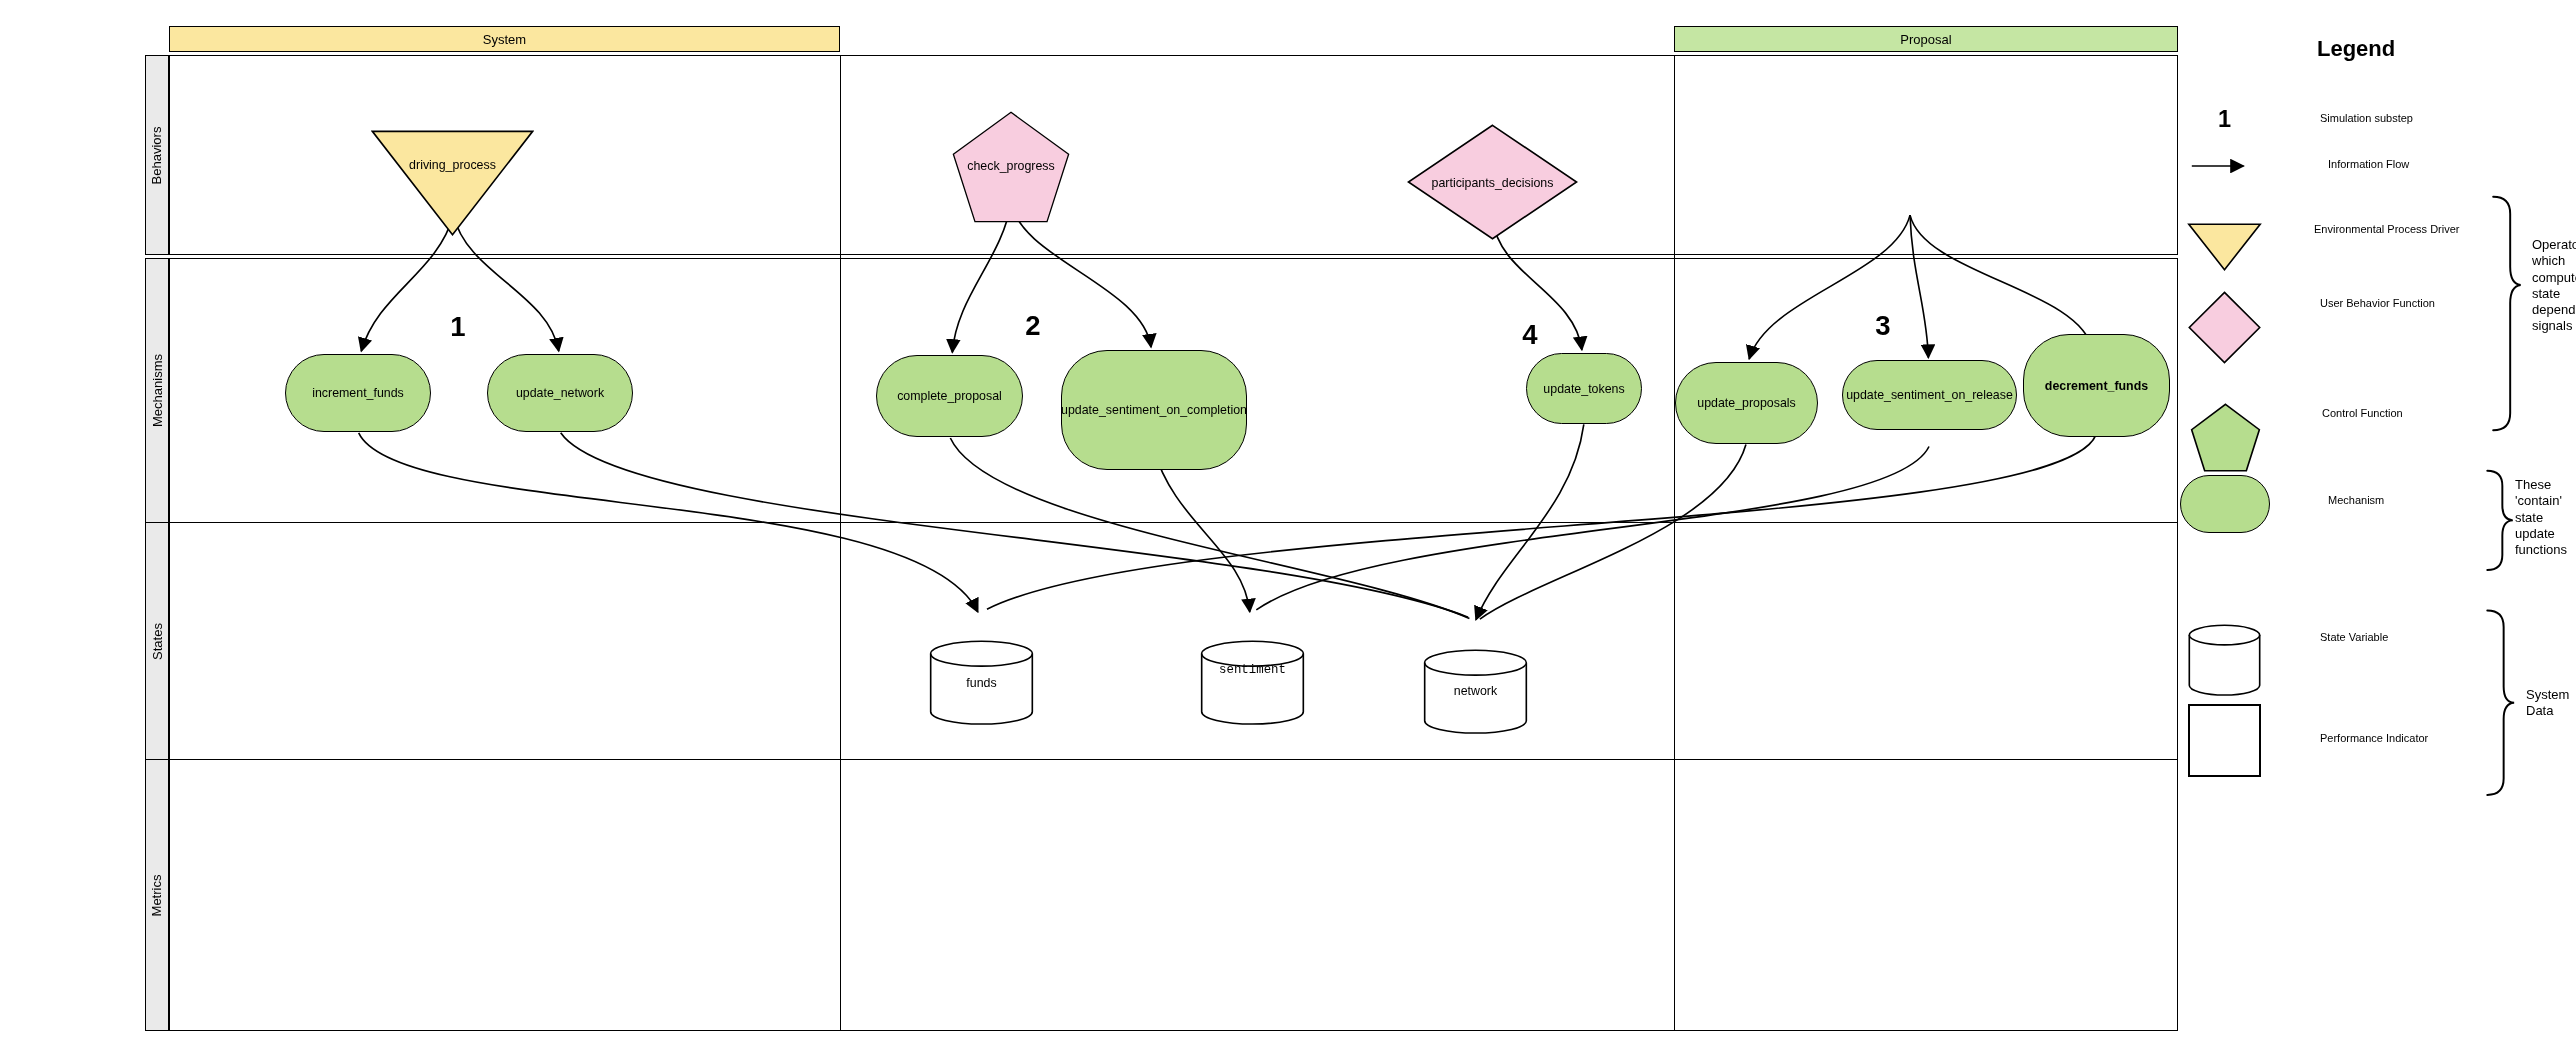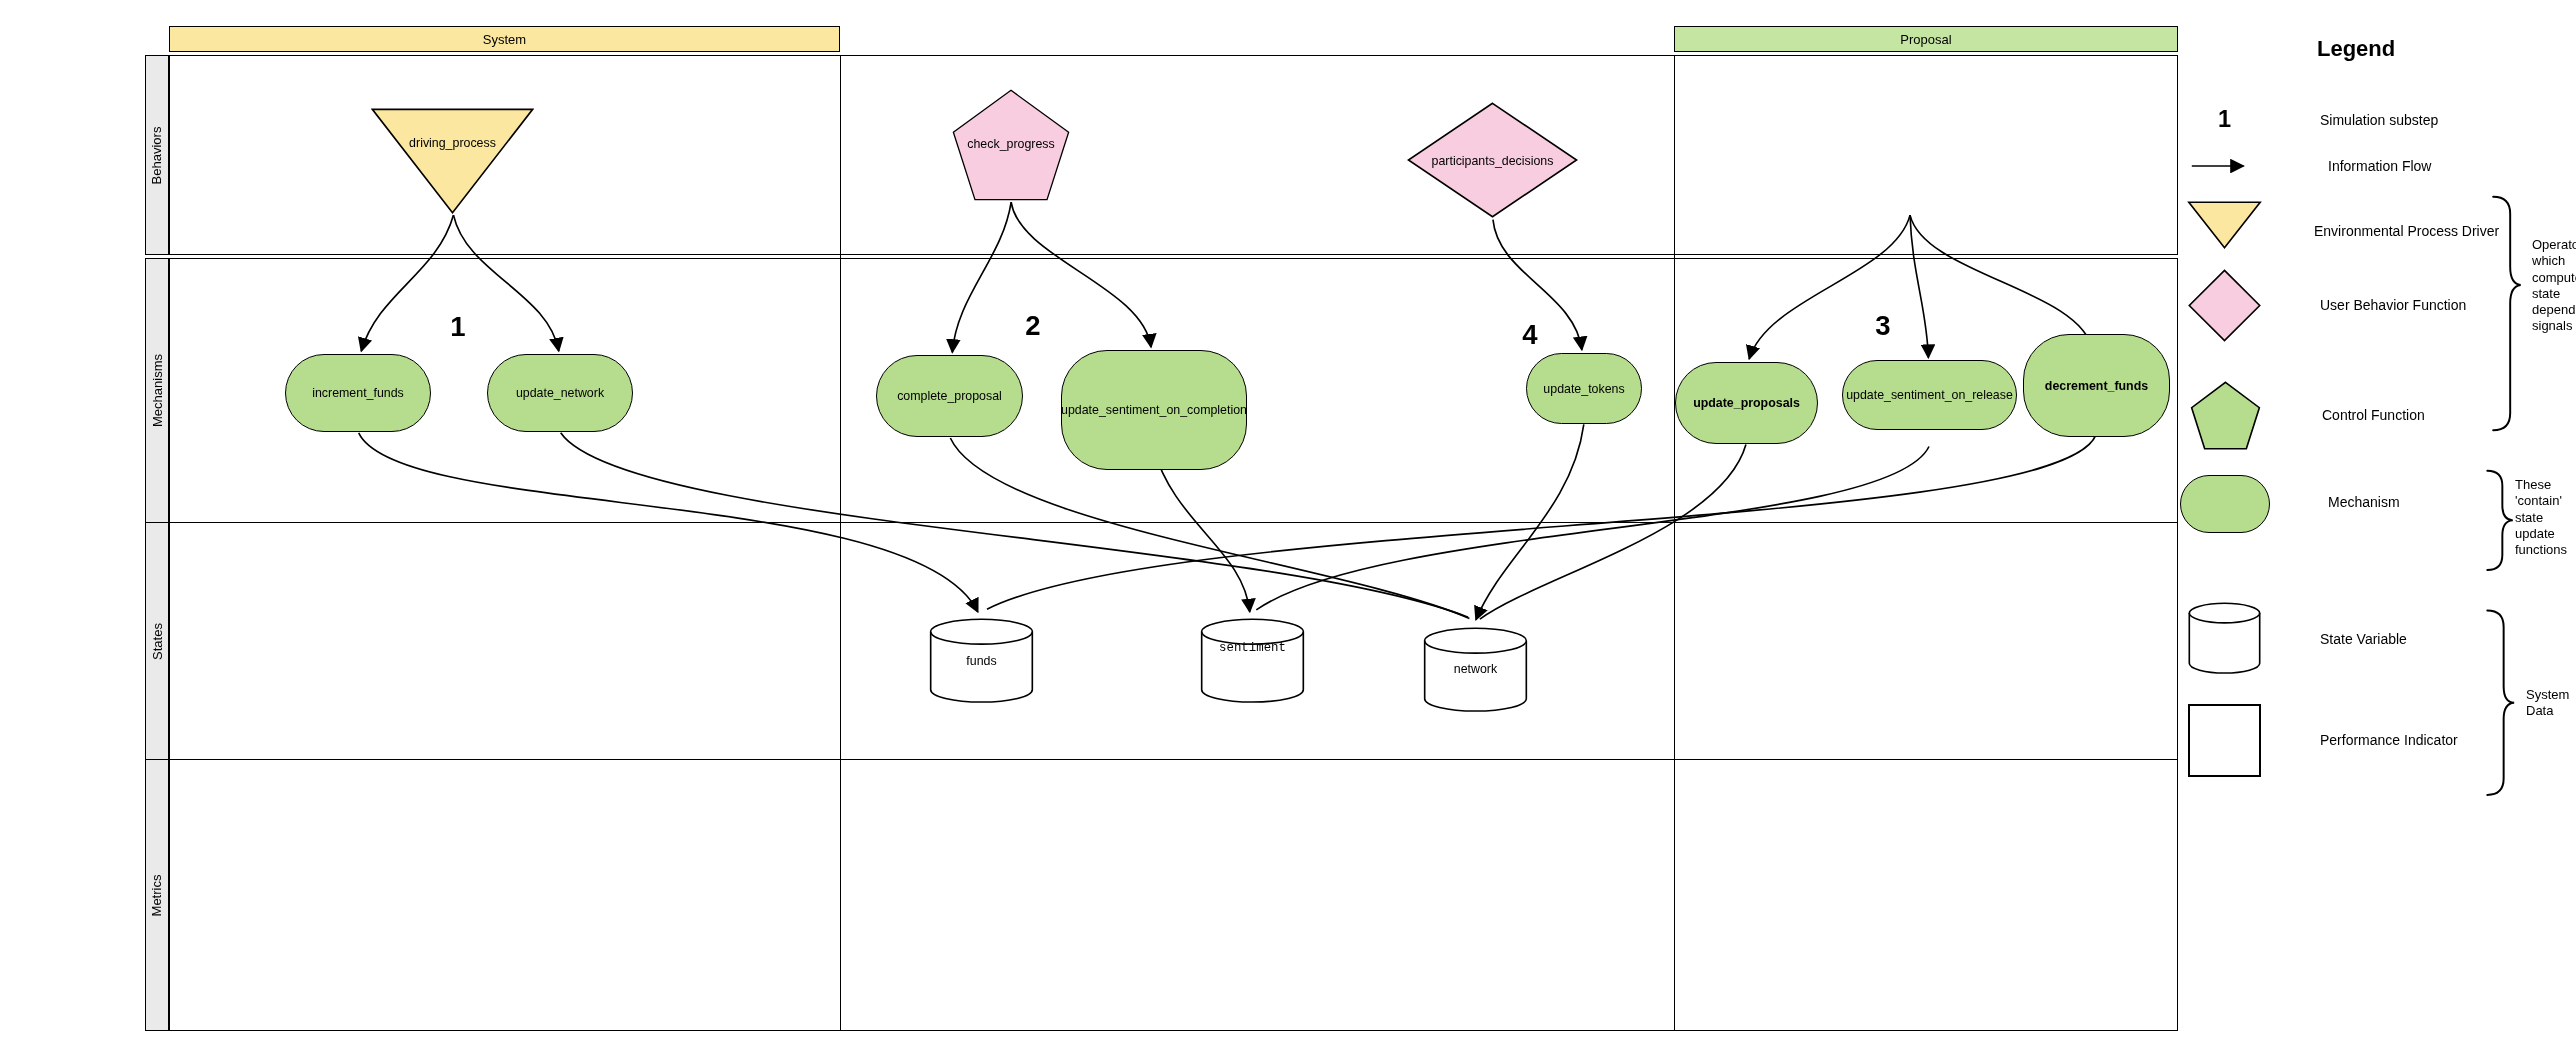--- a/index.html
+++ b/index.html
@@ -6,28 +6,28 @@
   .canvas{position:relative;width:2576px;height:1046px;background:#fff;
           font-family:"Liberation Sans",sans-serif;color:#000;overflow:hidden;}
   .rowbox{position:absolute;border:1.3px solid #000;background:#fff;z-index:1;box-sizing:border-box;}
   .vline{position:absolute;width:1.3px;background:#000;z-index:1;}
   .colheader{position:absolute;top:26px;height:26px;border:1.3px solid #000;z-index:1;
              display:flex;align-items:center;justify-content:center;font-size:13px;box-sizing:border-box;}
   .rowlabel{position:absolute;left:145px;width:24px;background:#EAEAEA;border:1.3px solid #000;z-index:1;
             display:flex;align-items:center;justify-content:center;box-sizing:border-box;}
   .rowlabel span{transform:rotate(-90deg);white-space:nowrap;font-size:13px;}
   svg.overlay{position:absolute;left:0;top:0;z-index:2;pointer-events:none;}
-  .node{position:absolute;z-index:3;}
+  .node{position:absolute;z-index:3;margin-top:22px;}
   .node svg{display:block;}
   .shape-label{position:absolute;left:0;right:0;text-align:center;font-size:12.4px;line-height:14.4px;}
   .pill{position:absolute;z-index:3;background:#B6DD8E;border:1.3px solid #000;border-radius:46px;
         display:flex;align-items:center;justify-content:center;font-size:12.4px;text-align:center;box-sizing:border-box;}
   .substep{position:absolute;z-index:4;font-weight:700;font-size:27.5px;transform:translate(-50%,-50%);}
   .legend-title{position:absolute;z-index:3;font-weight:700;font-size:22px;}
-  .legend-label{position:absolute;z-index:3;font-size:14px;white-space:nowrap;}
+  .legend-label{position:absolute;z-index:3;font-size:11px;white-space:nowrap;}
   .legend-num{position:absolute;z-index:3;font-weight:700;font-size:23.5px;}
   .legend-square{position:absolute;z-index:3;border:2px solid #000;background:#fff;box-sizing:border-box;}
   .annot{position:absolute;z-index:3;font-size:13px;line-height:16.3px;white-space:pre-line;overflow:hidden;}
 </style>
 </head>
 <body>
 
 <div class="canvas">
 
   <div class="rowbox" style="left:169px;top:55px;width:2009px;height:200px;"></div>
@@ -121,21 +121,21 @@
   <div class="substep" style="left:458px;top:327px;">1</div>
   <div class="substep" style="left:1033px;top:326px;">2</div>
   <div class="substep" style="left:1530px;top:335px;">4</div>
   <div class="substep" style="left:1883px;top:326px;">3</div>
 
   <div class="pill" style="left:285px;top:354px;width:146px;height:78px;">increment_funds</div>
   <div class="pill" style="left:487px;top:354px;width:146px;height:78px;">update_network</div>
   <div class="pill" style="left:876px;top:355px;width:147px;height:82px;">complete_proposal</div>
   <div class="pill" style="left:1061px;top:350px;width:186px;height:120px;">update_sentiment_on_completion</div>
   <div class="pill" style="left:1526px;top:353px;width:116px;height:71px;">update_tokens</div>
-  <div class="pill" style="left:1675px;top:362px;width:143px;height:82px;font-weight:bold;">update_proposals</div>
+  <div class="pill" style="left:1675px;top:362px;width:143px;height:82px;">update_proposals</div>
   <div class="pill" style="left:1842px;top:360px;width:175px;height:70px;">update_sentiment_on_release</div>
   <div class="pill" style="left:2023px;top:334px;width:147px;height:103px;font-weight:bold;">decrement_funds</div>
 
   <div class="node" style="left:929px;top:618px;width:105px;height:86px;">
     <svg width="105" height="86" viewBox="0 0 160 132">
       <path d="M2,21 L2,110 A78,19 0 0 0 158,110 L158,21" fill="#fff" stroke="#000" stroke-width="2.5"></path>
       <ellipse cx="80" cy="21" rx="78" ry="19" fill="#fff" stroke="#000" stroke-width="2.5"></ellipse>
     </svg>
     <div class="shape-label" style="top:36px;">funds</div>
   </div>

